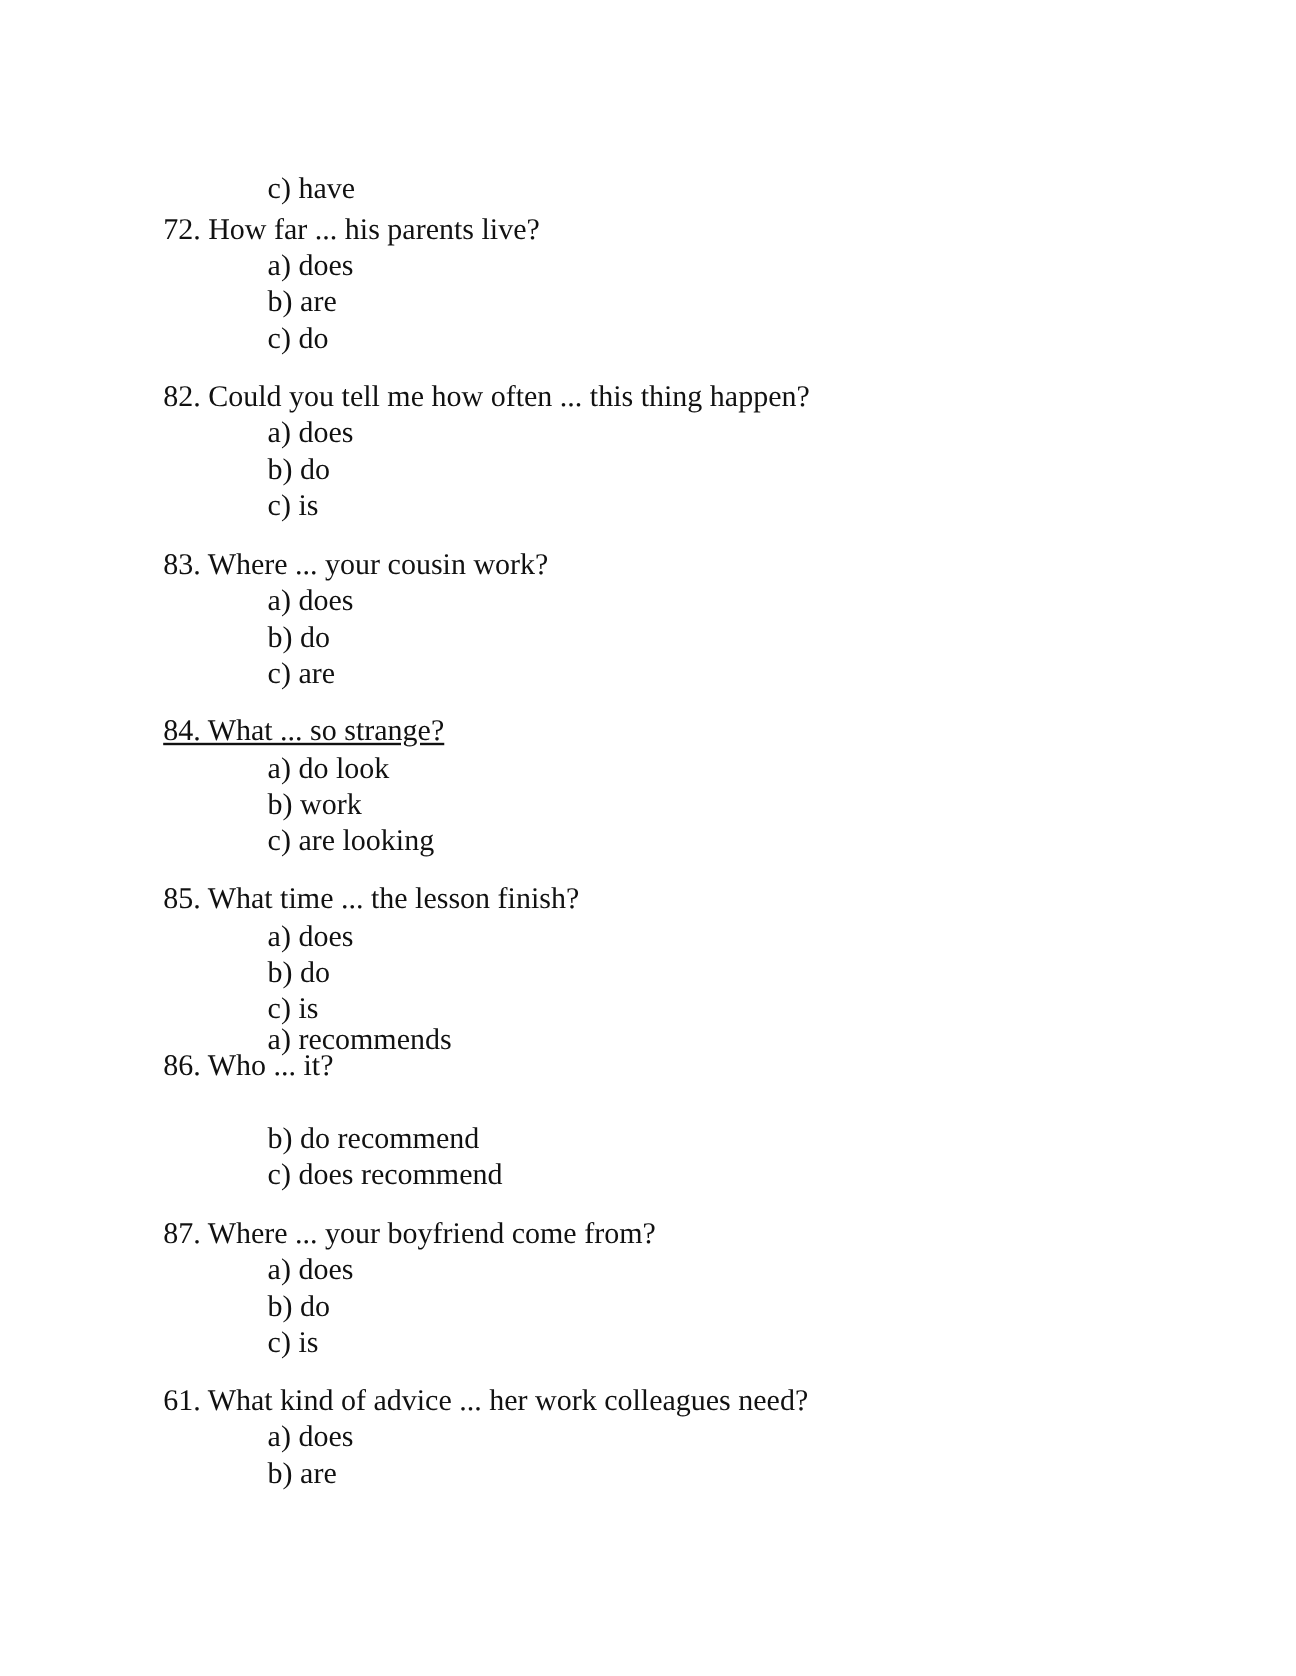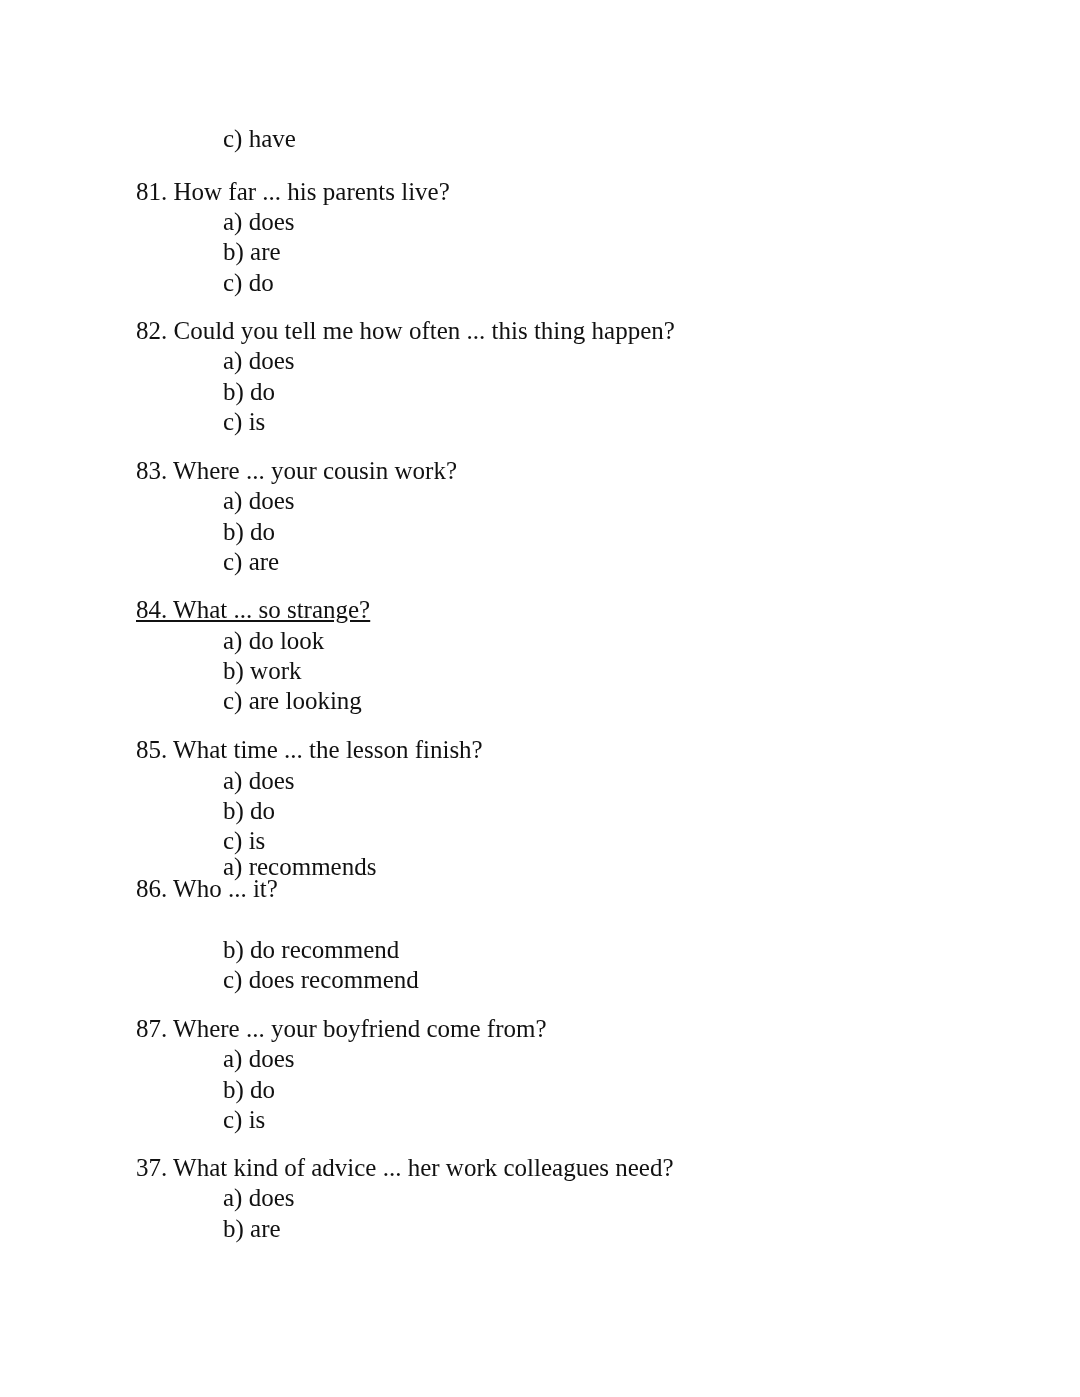--- a/index.html
+++ b/index.html
@@ -30,24 +30,24 @@
       height: 30px;
     }
     .q { left: 136px; }
     .opt { left: 223px; }
   </style>
 </head>
 <body>
 
 <div class="page">
 
-  <div class="line opt" style="top:124px;">c) have</div>
+  <div class="line opt" style="top:143px;">c) have</div>
 
   <div>
-    <div class="line q" style="top:177px;">81. How far ... his parents live?</div>
+    <div class="line q" style="top:177px;">72. How far ... his parents live?</div>
     <div class="line opt" style="top:207px;">a) does</div>
     <div class="line opt" style="top:237px;">b) are</div>
     <div class="line opt" style="top:268px;">c) do</div>
   </div>
 
   <div>
     <div class="line q" style="top:316px;">82. Could you tell me how often ... this thing happen?</div>
     <div class="line opt" style="top:346px;">a) does</div>
     <div class="line opt" style="top:377px;">b) do</div>
     <div class="line opt" style="top:407px;">c) is</div>
@@ -82,18 +82,18 @@
   </div>
 
   <div>
     <div class="line q" style="top:1014px;">87. Where ... your boyfriend come from?</div>
     <div class="line opt" style="top:1044px;">a) does</div>
     <div class="line opt" style="top:1075px;">b) do</div>
     <div class="line opt" style="top:1105px;">c) is</div>
   </div>
 
   <div>
-    <div class="line q" style="top:1153px;">37. What kind of advice ... her work colleagues need?</div>
+    <div class="line q" style="top:1153px;">61. What kind of advice ... her work colleagues need?</div>
     <div class="line opt" style="top:1183px;">a) does</div>
     <div class="line opt" style="top:1214px;">b) are</div>
   </div>
 
 </div>
 
 </body></html>

